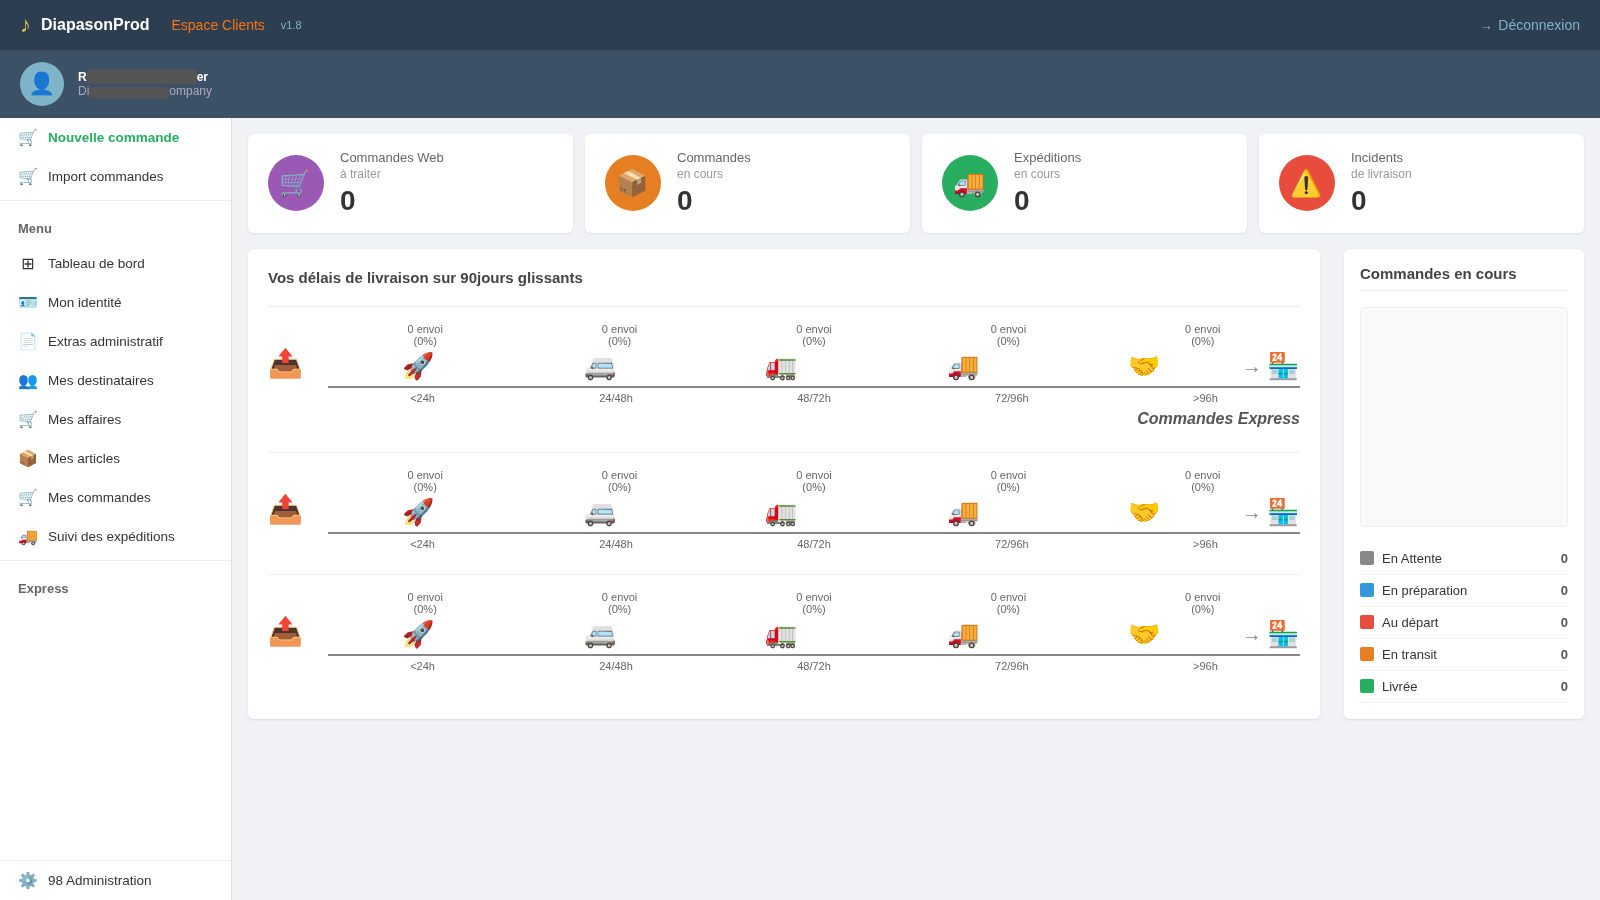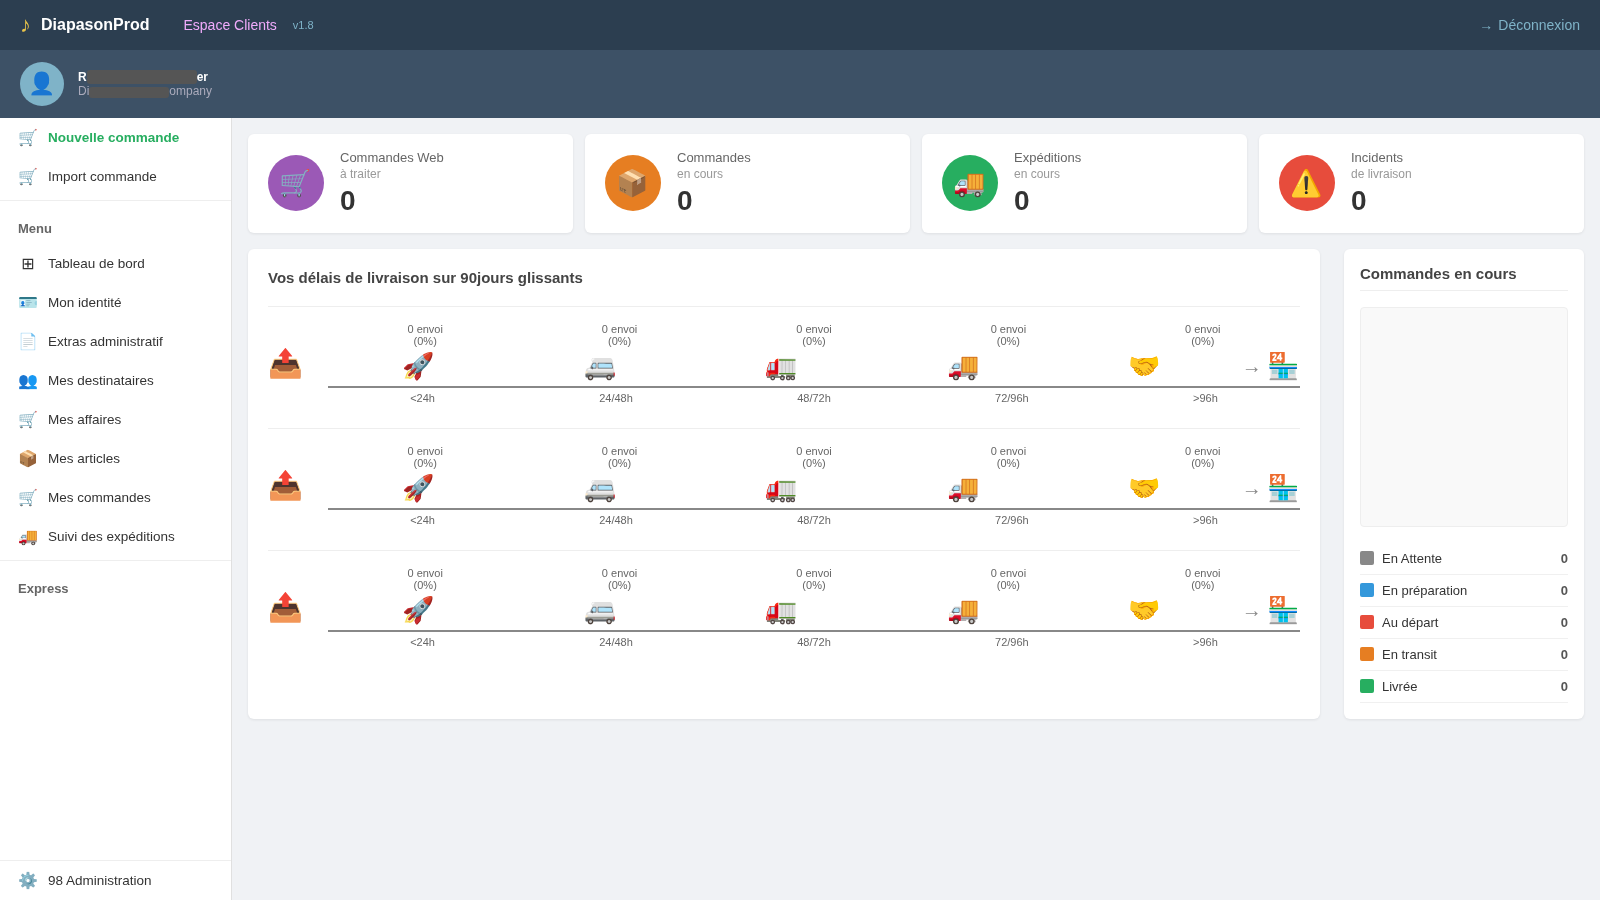--- a/index.html
+++ b/index.html
@@ -24,22 +24,22 @@
       font-size: 22px;
       color: #e8c34a;
     }
     .header-title {
       font-weight: bold;
       font-size: 16px;
       color: white;
     }
     .header-subtitle {
       font-size: 14px;
-      color: #f0abfc;
-      margin-left: 24px;
+      color: #f97316;
+      margin-left: 12px;
       text-align: right;
     }
     .header-version {
       font-size: 11px;
       color: #7fb3c8;
       margin-left: 6px;
     }
     .header-logout {
       color: #7fb3c8;
       cursor: pointer;
@@ -315,21 +315,21 @@
 <div class="app-layout">
 
   <aside class="sidebar">
 
     <div class="sidebar-item active">
       <span class="icon" style="color:#27ae60;">🛒</span>
       <span style="color:#27ae60;">Nouvelle commande</span>
     </div>
     <div class="sidebar-item">
       <span class="icon">🛒</span>
-      <span>Import commande</span>
+      <span>Import commandes</span>
     </div>
 
     <hr class="sidebar-divider">
 
     <div class="sidebar-section-title">Menu</div>
 
     <div class="sidebar-item">
       <span class="icon">⊞</span>
       <span>Tableau de bord</span>
     </div>
@@ -472,20 +472,21 @@
 
               <div style="display:flex;justify-content:space-around;">
                 <span style="font-size:11px;color:#666;">&lt;24h</span>
                 <span style="font-size:11px;color:#666;">24/48h</span>
                 <span style="font-size:11px;color:#666;">48/72h</span>
                 <span style="font-size:11px;color:#666;">72/96h</span>
                 <span style="font-size:11px;color:#666;">&gt;96h</span>
               </div>
             </div>
           </div>
+          <div class="delivery-type-label">Commandes Express</div>
         </div>
 
         <div class="delivery-row" style="border-top:1px solid #eee;margin-top:8px;padding-top:16px;">
           <div style="display:flex;align-items:flex-end;gap:0;position:relative;padding-left:60px;">
             <span style="position:absolute;left:0;top:50%;transform:translateY(-50%);font-size:28px;color:#888;">📤</span>
             <div style="flex:1;display:flex;flex-direction:column;">
               <div style="display:flex;justify-content:space-around;margin-bottom:4px;">
                 <div style="text-align:center;font-size:11px;color:#666;">
                     <div>0 envoi</div>
                     <div>(0%)</div>

